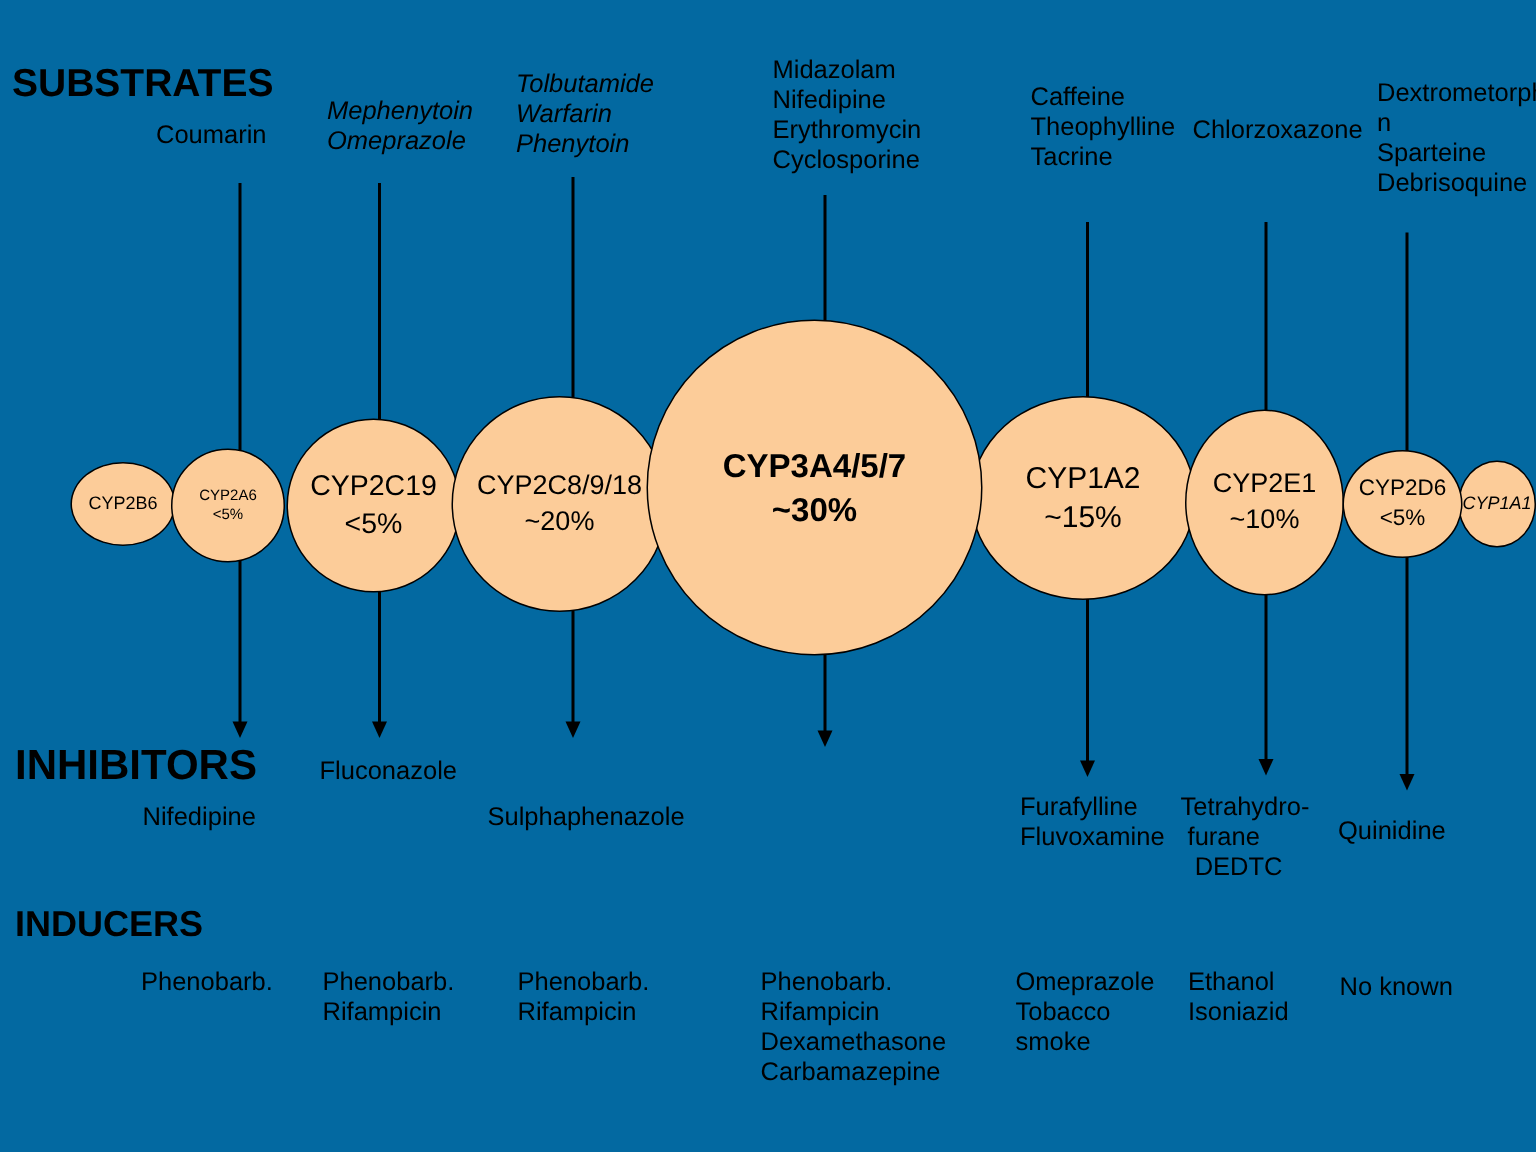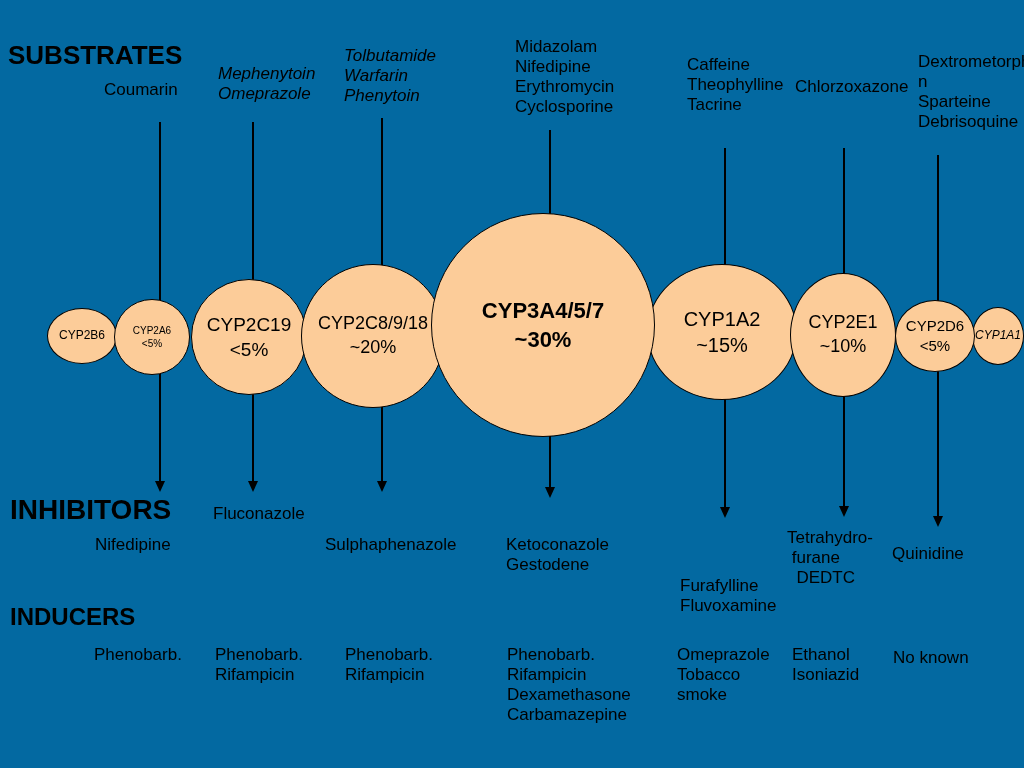--- a/index.html
+++ b/index.html
@@ -51,21 +51,21 @@
   #s4{left:515px;top:37px;}
   #s5{left:687px;top:55px;}
   #s6{left:795px;top:77px;}
   #s7{left:918px;top:52px;}
 
   
   #i1{left:95px; top:535px;}
   #i2{left:213px;top:504px;}
   #i3{left:325px;top:535px;}
   #i4{left:506px;top:535px;}
-  #i5{left:680px;top:528px;margin-top:48px;}
+  #i5{left:680px;top:528px;}
   #i6{left:787px;top:528px;}
   #i7{left:892px;top:544px;}
 
   
   #d1{left:94px; top:645px;}
   #d2{left:215px;top:645px;}
   #d3{left:345px;top:645px;}
   #d4{left:507px;top:645px;}
   #d5{left:677px;top:645px;}
   #d6{left:792px;top:645px;}
@@ -138,22 +138,20 @@
   </div>
   <div class="circle" id="c-1a1">
     <span>CYP1A1</span>
   </div>
 
   <div class="heading" id="h-inhibitors">INHIBITORS</div>
 
   <div class="lbl" id="i1">Nifedipine</div>
   <div class="lbl" id="i2">Fluconazole</div>
   <div class="lbl" id="i3">Sulphaphenazole</div>
-  <div class="lbl" id="i4">Ketoconazole
-Gestodene</div>
   <div class="lbl" id="i5">Furafylline
 Fluvoxamine</div>
   <div class="lbl" id="i6">Tetrahydro-
  furane
   DEDTC</div>
   <div class="lbl" id="i7">Quinidine</div>
 
   <div class="heading" id="h-inducers">INDUCERS</div>
 
   <div class="lbl" id="d1">Phenobarb.</div>

